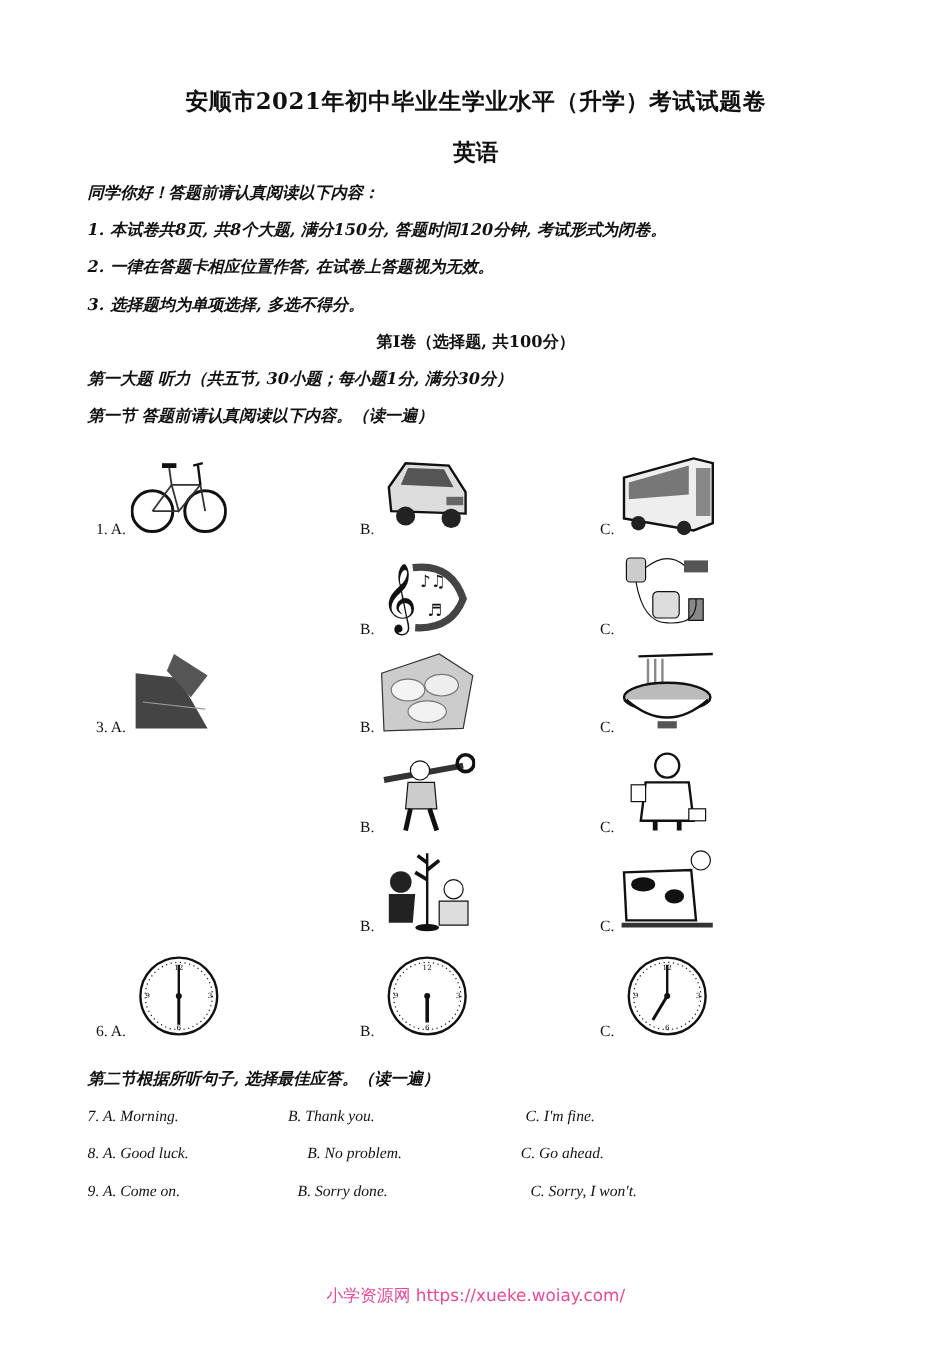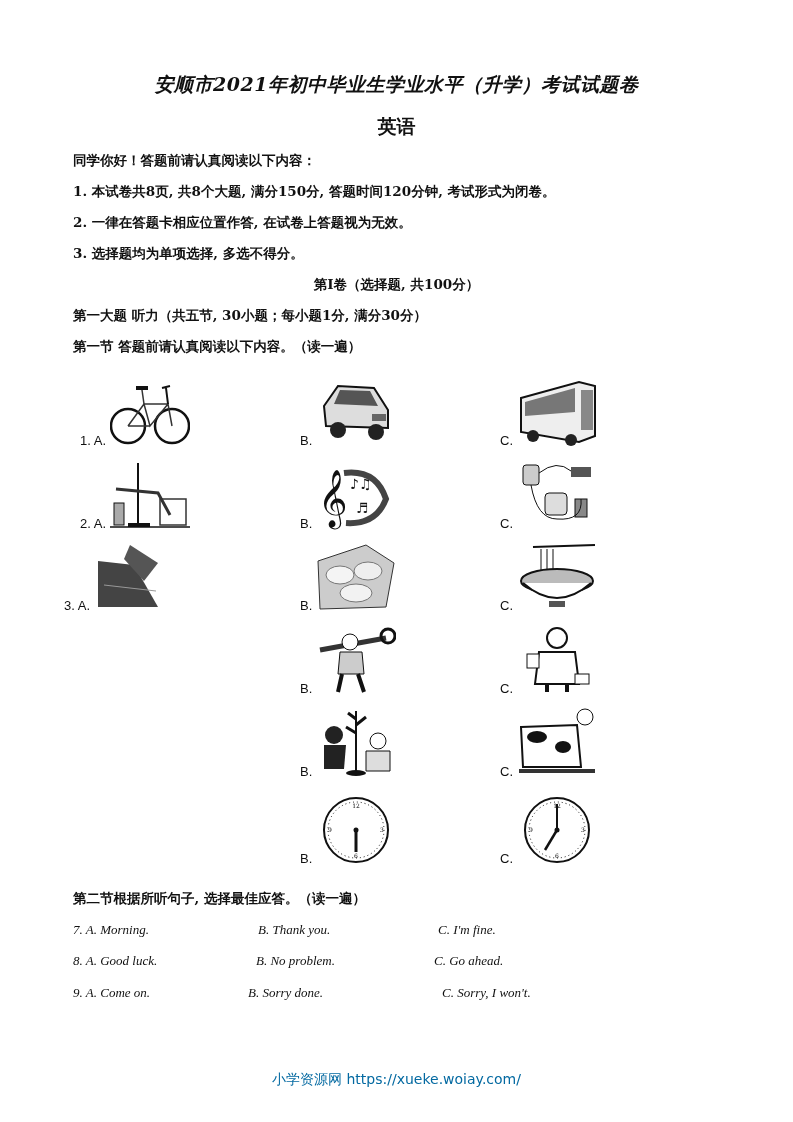--- a/index.html
+++ b/index.html
@@ -1,31 +1,31 @@
 <!DOCTYPE html>
 <html><head>
 <meta charset="utf-8">
 <style>
   html, body { margin: 0; padding: 0; background: #ffffff; }
   body { width: 793px; height: 1122px; position: relative; overflow: hidden;
          font-family: "DejaVu Serif", "Liberation Serif", serif; color: #111; }
   .title { position: absolute; left: 0; width: 793px; top: 72px; text-align: center;
-           font-size: 19px; font-weight: bold; letter-spacing: 0.5px; font-style: italic; }
+           font-size: 19px; font-weight: bold; letter-spacing: 0.5px; }
   .subtitle { position: absolute; left: 0; width: 793px; top: 114px; text-align: center;
               font-size: 19px; font-weight: bold; }
-  .line { position: absolute; left: 73px; font-size: 13.5px; font-weight: bold; white-space: nowrap; }
+  .line { position: absolute; left: 73px; font-size: 13.5px; font-weight: bold; white-space: nowrap; font-style: italic; }
   .center-line { position: absolute; left: 0; width: 793px; text-align: center; font-size: 13.5px; font-weight: bold; }
   .pic-row { position: absolute; left: 0; width: 793px; height: 80px; }
   .opt { position: absolute; bottom: 0; display: flex; align-items: flex-end; }
-  .opt-label { font-family: Liberation Sans, sans-serif; font-size: 13px; margin-right: 4px; line-height: 14px; text-align: right; }
+  .opt-label { font-family: Liberation Serif, serif; font-size: 13px; margin-right: 4px; line-height: 14px; text-align: right; }
   .pic { width: 80px; height: 72px; display: block; }
   .q-row { position: absolute; left: 73px; width: 560px; font-family: "Liberation Serif", serif; font-size: 13px; }
   .q-row span { position: absolute; top: 0; white-space: nowrap; font-style: italic; }
   .footer { position: absolute; left: 0; width: 793px; top: 1071px; text-align: center;
-            font-family: "DejaVu Sans", sans-serif; font-size: 14px; color: #0369a1; }
+            font-family: "DejaVu Sans", sans-serif; font-size: 14px; color: #ec4899; }
 </style>
 </head>
 <body>
 
 <div>
   <div class="title">安顺市2021年初中毕业生学业水平（升学）考试试题卷</div>
   <div class="subtitle">英语</div>
 
   <div class="line" style="top:152px">同学你好！答题前请认真阅读以下内容：</div>
   <div class="line" style="top:183px">1. 本试卷共8页, 共8个大题, 满分150分, 答题时间120分钟, 考试形式为闭卷。</div>
@@ -64,31 +64,20 @@
         <path d="M4 22 L62 6 L78 10 L78 60 L62 66 L4 56 Z" fill="#eee" stroke="#111" stroke-width="2"></path>
         <path d="M8 26 L58 12 L58 36 L8 40 Z" fill="#777"></path>
         <rect x="64" y="14" width="12" height="40" fill="#888"></rect>
         <circle cx="16" cy="60" r="6" fill="#222"></circle>
           <circle cx="54" cy="64" r="6" fill="#222"></circle>
       </svg>
     </div>
   </div>
 
   <div class="pic-row" style="top:451px">
-    <div class="opt" style="left:80px">
-      <span class="opt-label">2. A.</span>
-      <svg class="pic" viewBox="0 0 80 72">
-        <line x1="28" y1="4" x2="28" y2="66" stroke="#111" stroke-width="2"></line>
-        <rect x="18" y="64" width="22" height="4" fill="#111"></rect>
-        <path d="M6 30 L48 34 L60 56" fill="none" stroke="#333" stroke-width="3"></path>
-        <rect x="4" y="44" width="10" height="22" fill="#aaa" stroke="#111"></rect>
-        <rect x="50" y="40" width="26" height="26" fill="none" stroke="#333" stroke-width="1.5"></rect>
-        <line x1="0" y1="68" x2="80" y2="68" stroke="#111" stroke-width="1.5"></line>
-      </svg>
-    </div>
     <div class="opt" style="left:300px">
       <span class="opt-label">B.</span>
       <svg class="pic" viewBox="0 0 80 72">
         <text x="2" y="56" font-size="50" font-family="DejaVu Sans, sans-serif" fill="#111">𝄞</text>
         <path d="M28 14 Q60 10 70 40 Q60 66 30 64" fill="none" stroke="#444" stroke-width="6"></path>
         <text x="34" y="30" font-size="14" fill="#111">♪♫</text>
           <text x="40" y="54" font-size="14" fill="#111">♬</text>
       </svg>
     </div>
     <div class="opt" style="left:500px">
@@ -97,21 +86,21 @@
         <rect x="6" y="6" width="16" height="20" rx="3" fill="#ccc" stroke="#111"></rect>
         <rect x="54" y="8" width="20" height="10" fill="#555"></rect>
         <rect x="28" y="34" width="22" height="22" rx="4" fill="#ddd" stroke="#111"></rect>
         <rect x="58" y="40" width="12" height="18" fill="#888" stroke="#111"></rect>
         <path d="M14 26 Q20 60 40 60 Q66 62 64 40 M22 14 Q40 0 54 12" fill="none" stroke="#111"></path>
       </svg>
     </div>
   </div>
 
   <div class="pic-row" style="top:533px">
-    <div class="opt" style="left:64px">
+    <div class="opt" style="left:80px">
       <span class="opt-label">3. A.</span>
       <svg class="pic" viewBox="0 0 80 72">
         <path d="M4 20 L40 24 L64 66 L4 66 Z" fill="#444"></path>
         <path d="M36 4 L64 22 L50 40 L30 18 Z" fill="#555"></path>
         <path d="M10 44 L62 50" stroke="#999" stroke-width="1"></path>
       </svg>
     </div>
     <div class="opt" style="left:300px">
       <span class="opt-label">B.</span>
       <svg class="pic" viewBox="0 0 80 72">
@@ -175,20 +164,34 @@
         <path d="M4 20 L60 18 L64 60 L6 60 Z" fill="#fff" stroke="#111" stroke-width="2"></path>
         <ellipse cx="20" cy="30" rx="10" ry="6" fill="#111"></ellipse>
           <ellipse cx="46" cy="40" rx="8" ry="6" fill="#111"></ellipse>
         <circle cx="68" cy="10" r="8" fill="#fff" stroke="#111"></circle>
         <path d="M2 64 L78 64" stroke="#333" stroke-width="4"></path>
       </svg>
     </div>
   </div>
 
   <div class="pic-row" style="top:786px">
+    <div class="opt" style="left:80px">
+      <span class="opt-label">6. A.</span>
+      <svg class="pic" viewBox="0 0 80 72">
+        <circle cx="40" cy="36" r="32" fill="#fff" stroke="#111" stroke-width="2"></circle>
+        <circle cx="40" cy="36" r="28" fill="none" stroke="#111" stroke-width="1" stroke-dasharray="1 2.9"></circle>
+        <text x="40" y="14" font-size="6" text-anchor="middle">12</text>
+          <text x="40" y="64" font-size="6" text-anchor="middle">6</text>
+        <text x="14" y="38" font-size="6" text-anchor="middle">9</text>
+          <text x="66" y="38" font-size="6" text-anchor="middle">3</text>
+        <line x1="40" y1="36" x2="40" y2="10" stroke="#111" stroke-width="2"></line>
+        <line x1="40" y1="36" x2="40" y2="60" stroke="#111" stroke-width="2.5"></line>
+        <circle cx="40" cy="36" r="2.5" fill="#111"></circle>
+      </svg>
+    </div>
     <div class="opt" style="left:300px">
       <span class="opt-label">B.</span>
       <svg class="pic" viewBox="0 0 80 72">
         <circle cx="40" cy="36" r="32" fill="#fff" stroke="#111" stroke-width="2"></circle>
         <circle cx="40" cy="36" r="28" fill="none" stroke="#111" stroke-width="1" stroke-dasharray="1 2.9"></circle>
         <text x="40" y="14" font-size="6" text-anchor="middle">12</text>
           <text x="40" y="64" font-size="6" text-anchor="middle">6</text>
         <text x="14" y="38" font-size="6" text-anchor="middle">9</text>
           <text x="66" y="38" font-size="6" text-anchor="middle">3</text>
         <line x1="40" y1="36" x2="40" y2="58" stroke="#111" stroke-width="3"></line>
@@ -208,21 +211,21 @@
         <line x1="40" y1="36" x2="28" y2="56" stroke="#111" stroke-width="2.5"></line>
         <circle cx="40" cy="36" r="2.5" fill="#111"></circle>
       </svg>
     </div>
   </div>
 
   <div class="line" style="top:890px">第二节根据所听句子, 选择最佳应答。（读一遍）</div>
 
   <div class="q-row" style="top:922px">
     <span style="left:0">7. A. Morning.</span>
-    <span style="left:185px">B. Thank you.</span>
+    <span style="left:167px">B. Thank you.</span>
     <span style="left:365px">C. I'm fine.</span>
   </div>
   <div class="q-row" style="top:953px">
     <span style="left:0">8. A. Good luck.</span>
     <span style="left:183px">B. No problem.</span>
     <span style="left:361px">C. Go ahead.</span>
   </div>
   <div class="q-row" style="top:985px">
     <span style="left:0">9. A. Come on.</span>
     <span style="left:175px">B. Sorry done.</span>

